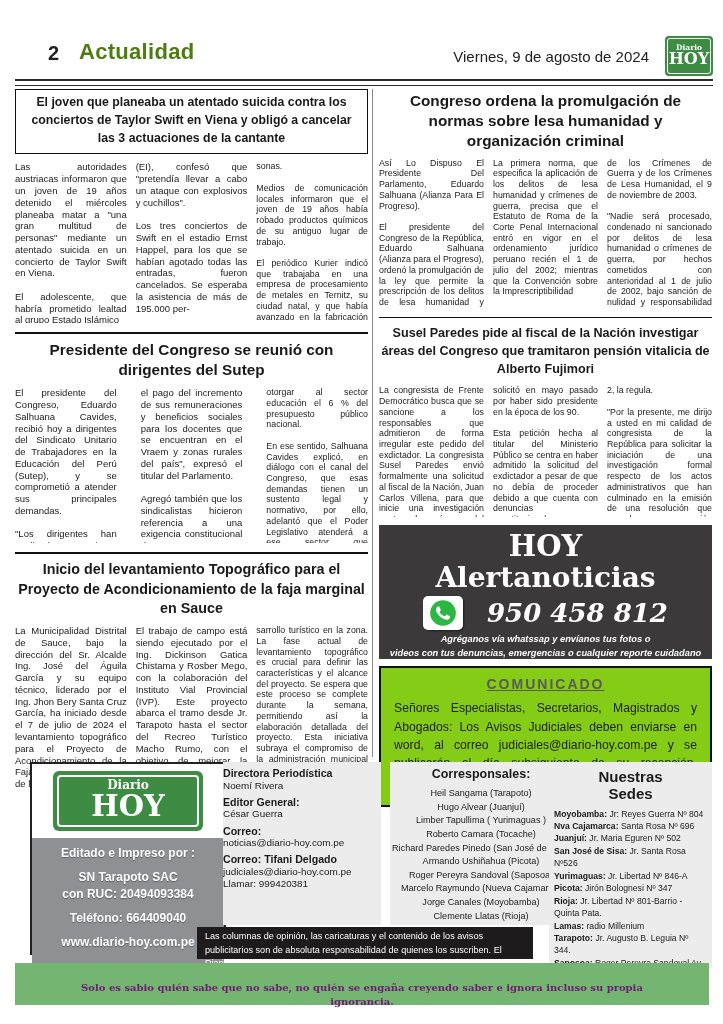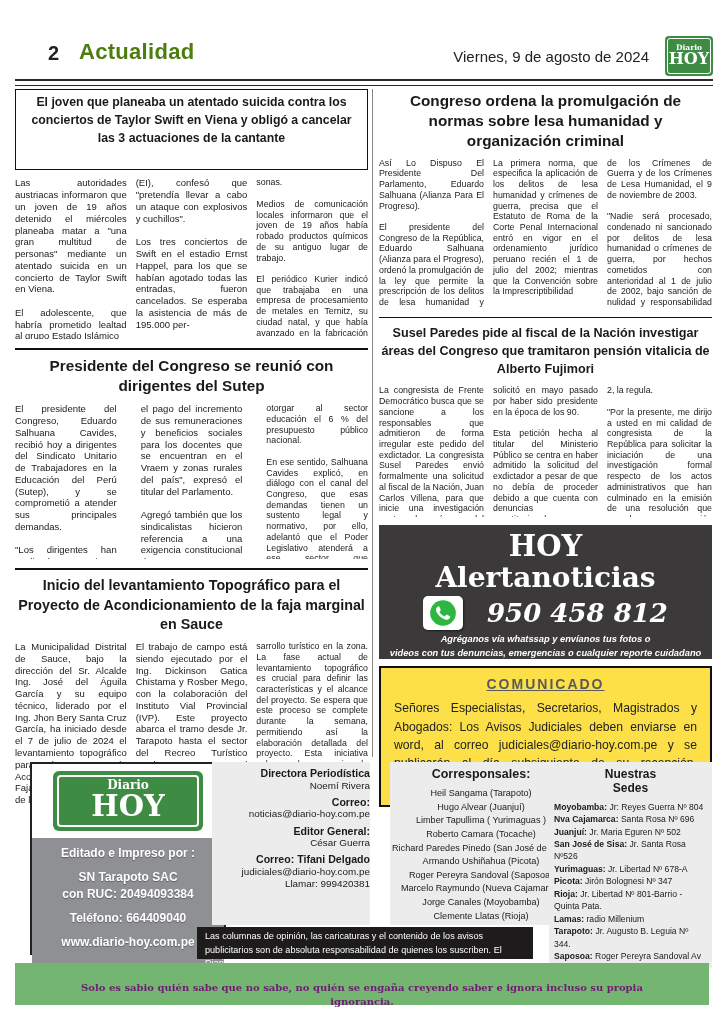--- a/index.html
+++ b/index.html
@@ -18,21 +18,21 @@
   .logo-top{font-family:"DejaVu Serif",serif;font-weight:bold;font-size:7.5px;line-height:1;}
   .logo-main{font-family:"DejaVu Serif",serif;font-weight:bold;font-size:16px;line-height:1.05;}
   .rule-double{position:absolute;left:15px;right:10px;top:79px;height:4px;
         border-top:2.5px solid #2a2a2a;border-bottom:1px solid #2a2a2a;}
 
   
   .col-left{position:absolute;left:15px;top:89px;width:353px;}
   .vdiv{position:absolute;left:372px;top:89px;width:1px;height:668px;background:#888;}
   .col-right{position:absolute;left:379px;top:89px;width:333px;}
 
-  .headline-box{border:1.5px solid #111;padding:4px 10px 22px;text-align:center;
+  .headline-box{border:1.5px solid #111;padding:4px 10px 6px;text-align:center;
         font-weight:bold;font-size:12.3px;line-height:1.45;}
   .headline{text-align:center;font-weight:bold;margin:2px 2px 4px;}
   .hl-lg{font-size:15.3px;line-height:1.3;}
   .hl-md{font-size:14.3px;line-height:1.35;}
   .hl-sm{font-size:12.6px;line-height:1.45;}
 
   .abody{display:flex;gap:9px;margin-top:7px;overflow:hidden;}
   .bcol{flex:1 1 0;font-size:9.5px;line-height:1.24;text-align:justify;white-space:pre-line;}
   .bcol.dense{font-size:8.8px;line-height:1.22;}
   .h162{height:162px;}.h156{height:156px;gap:24px;}.h205{height:205px;}.h150{height:150px;}.h132{height:132px;}
@@ -44,50 +44,50 @@
         padding:6px 4px 6px;height:134px;box-sizing:border-box;}
   .alert-brand{font-family:"DejaVu Serif",serif;font-weight:bold;font-size:29px;line-height:1.1;}
   .alert-name{font-family:"DejaVu Serif",serif;font-weight:bold;font-size:28px;line-height:1.1;}
   .alert-phone-row{display:flex;align-items:center;justify-content:center;gap:24px;margin-top:2px;}
   .wa-badge{width:40px;height:34px;background:#fff;border-radius:5px;display:flex;align-items:center;
         justify-content:center;box-shadow:1px 1px 2px rgba(0,0,0,.5);}
   .alert-phone{font-family:"DejaVu Serif",serif;font-weight:bold;font-style:italic;font-size:26px;}
   .alert-caption{font-size:9.3px;font-style:italic;font-weight:bold;line-height:1.55;margin-top:2px;white-space:pre-line;}
 
   
-  .comunicado{border:2px solid #111;margin-top:7px;padding:8px 13px 8px;height:141px;box-sizing:border-box;background:#fde047;}
+  .comunicado{border:2px solid #111;margin-top:7px;padding:8px 13px 8px;height:141px;box-sizing:border-box;background:#84cc16;}
   .com-title{text-align:center;font-weight:bold;letter-spacing:2px;font-size:14px;color:#5a5a5a;
         text-decoration:underline;margin-bottom:7px;}
   .com-body{font-size:12.2px;line-height:1.5;text-align:justify;color:#222;}
 
   
   .pub-box{position:absolute;left:30px;top:762px;width:196px;height:193px;border:2.5px solid #222;
         box-sizing:border-box;background:#fff;}
   .pub-logo{background:var(--brand-green,#3e8c44);border-radius:6px;padding:4px;width:142px;margin:7px auto 7px;}
   .pub-logo-inner{border:2px solid #fff;border-radius:4px;text-align:center;color:#fff;padding:2px 0 4px;}
   .pub-logo-top{font-family:"DejaVu Serif",serif;font-weight:bold;font-size:12px;line-height:1.1;}
   .pub-logo-main{font-family:"DejaVu Serif",serif;font-weight:bold;font-size:29px;line-height:1;}
   .pub-gray{background:var(--publisher-gray,#8f9094);color:#fff;text-align:center;font-weight:bold;
         font-size:12px;line-height:1.25;padding:8px 6px;height:130px;box-sizing:border-box;
         text-shadow:0 1px 1px rgba(0,0,0,.35);}
   .pub-line{margin:0 0 2px;}
   .pub-line.mt{margin-top:9px;}
 
   .panel{position:absolute;top:762px;background:var(--panel-gray,#ececec);box-sizing:border-box;}
-  .staff-panel{left:212px;width:158px;height:163px;text-align:right;padding-top:5px;}
+  .staff-panel{left:223px;width:158px;height:163px;text-align:left;padding-top:5px;}
   .staff-block{margin-bottom:4px;}
   .staff-block-title{font-weight:bold;font-size:10.6px;line-height:1.2;}
   .staff-block-body{font-size:9.9px;line-height:1.22;white-space:pre-line;}
 
   .corr-panel{left:390px;width:182px;height:163px;text-align:center;padding-top:5px;overflow:visible;}
   .corr-title{font-weight:bold;font-size:12.5px;margin-bottom:6px;}
   .corr-name{font-size:9.1px;line-height:1.5;white-space:nowrap;}
 
   .sedes-panel{left:549px;width:163px;height:206px;padding:4px 5px;}
-  .sedes-title{text-align:center;font-weight:bold;font-size:12px;line-height:1.15;margin:2px 0 5px;white-space:pre-line;}
+  .sedes-title{text-align:center;font-weight:bold;font-size:15px;line-height:1.15;margin:2px 0 5px;white-space:pre-line;}
   .sede-line{font-size:8.6px;line-height:1.45;}
   .sede-place{font-weight:bold;}
 
   .disclaimer{position:absolute;left:197px;top:927px;width:336px;height:32px;
         background:var(--disclaimer-black,#1d1b1c);color:#fff;font-size:9.1px;line-height:1.5;
         padding:3px 8px;box-sizing:border-box;}
   .quote-bar{position:absolute;left:15px;top:963px;width:694px;height:42px;
         background:var(--bar-green,#74b572);color:#701a75;font-family:"DejaVu Serif",serif;font-weight:bold;
         font-size:10px;line-height:1.35;text-align:center;padding:18px 40px 0;box-sizing:border-box;}
 </style>
@@ -211,26 +211,26 @@
       <div class="pub-line mt">www.diario-hoy.com.pe</div>
     </div>
   </div>
 
   <div class="panel staff-panel">
     <div class="staff-block">
       <div class="staff-block-title">Directora Periodística</div>
       <div class="staff-block-body">Noemí Rivera</div>
     </div>
     <div class="staff-block">
+      <div class="staff-block-title">Editor General:</div>
+      <div class="staff-block-body">César Guerra</div>
+    </div>
+    <div class="staff-block">
       <div class="staff-block-title">Correo:</div>
       <div class="staff-block-body">noticias@diario-hoy.com.pe</div>
-    </div>
-    <div class="staff-block">
-      <div class="staff-block-title">Editor General:</div>
-      <div class="staff-block-body">César Guerra</div>
     </div>
     <div class="staff-block">
       <div class="staff-block-title">Correo: Tifani Delgado</div>
       <div class="staff-block-body">judiciales@diario-hoy.com.pe
 Llamar: 999420381</div>
     </div>
   </div>
 
   <div class="panel corr-panel">
     <div class="corr-title">Corresponsales:</div>
@@ -246,21 +246,21 @@
     <div class="corr-name">Clemente Llatas (Rioja)</div>
   </div>
 
   <div class="panel sedes-panel">
     <div class="sedes-title">Nuestras
 Sedes</div>
     <div class="sede-line"><span class="sede-place">Moyobamba:</span> <span>Jr: Reyes Guerra Nº 804</span></div>
     <div class="sede-line"><span class="sede-place">Nva Cajamarca:</span> <span>Santa Rosa Nº 696</span></div>
     <div class="sede-line"><span class="sede-place">Juanjuí:</span> <span>Jr. Maria Eguren Nº 502</span></div>
     <div class="sede-line"><span class="sede-place">San José de Sisa:</span> <span>Jr. Santa Rosa Nº526</span></div>
-    <div class="sede-line"><span class="sede-place">Yurimaguas:</span> <span>Jr. Libertad Nº 678-A</span></div>
+    <div class="sede-line"><span class="sede-place">Yurimaguas:</span> <span>Jr. Libertad Nº 846-A</span></div>
     <div class="sede-line"><span class="sede-place">Picota:</span> <span>Jirón Bolognesi Nº 347</span></div>
     <div class="sede-line"><span class="sede-place">Rioja:</span> <span>Jr. Libertad Nº 801-Barrio - Quinta Pata.</span></div>
     <div class="sede-line"><span class="sede-place">Lamas:</span> <span>radio Millenium</span></div>
     <div class="sede-line"><span class="sede-place">Tarapoto:</span> <span>Jr. Augusto B. Leguia Nº 344.</span></div>
     <div class="sede-line"><span class="sede-place">Saposoa:</span> <span>Roger Pereyra Sandoval Av Lima 720</span></div>
     <div class="sede-line"><span class="sede-place">Tocache:</span> <span>Ramon Castilla cuadra 15</span></div>
   </div>
 
   <div class="disclaimer">Las columnas de opinión,  las caricaturas y el contenido de los avisos publicitarios  son de absoluta responsabilidad de quienes los suscriben.  El Diario no se solidariza necesariamente con ellos.</div>
   <div class="quote-bar">Solo es sabio quién sabe que no sabe, no quién se engaña creyendo saber e ignora incluso su propia ignorancia.</div>

